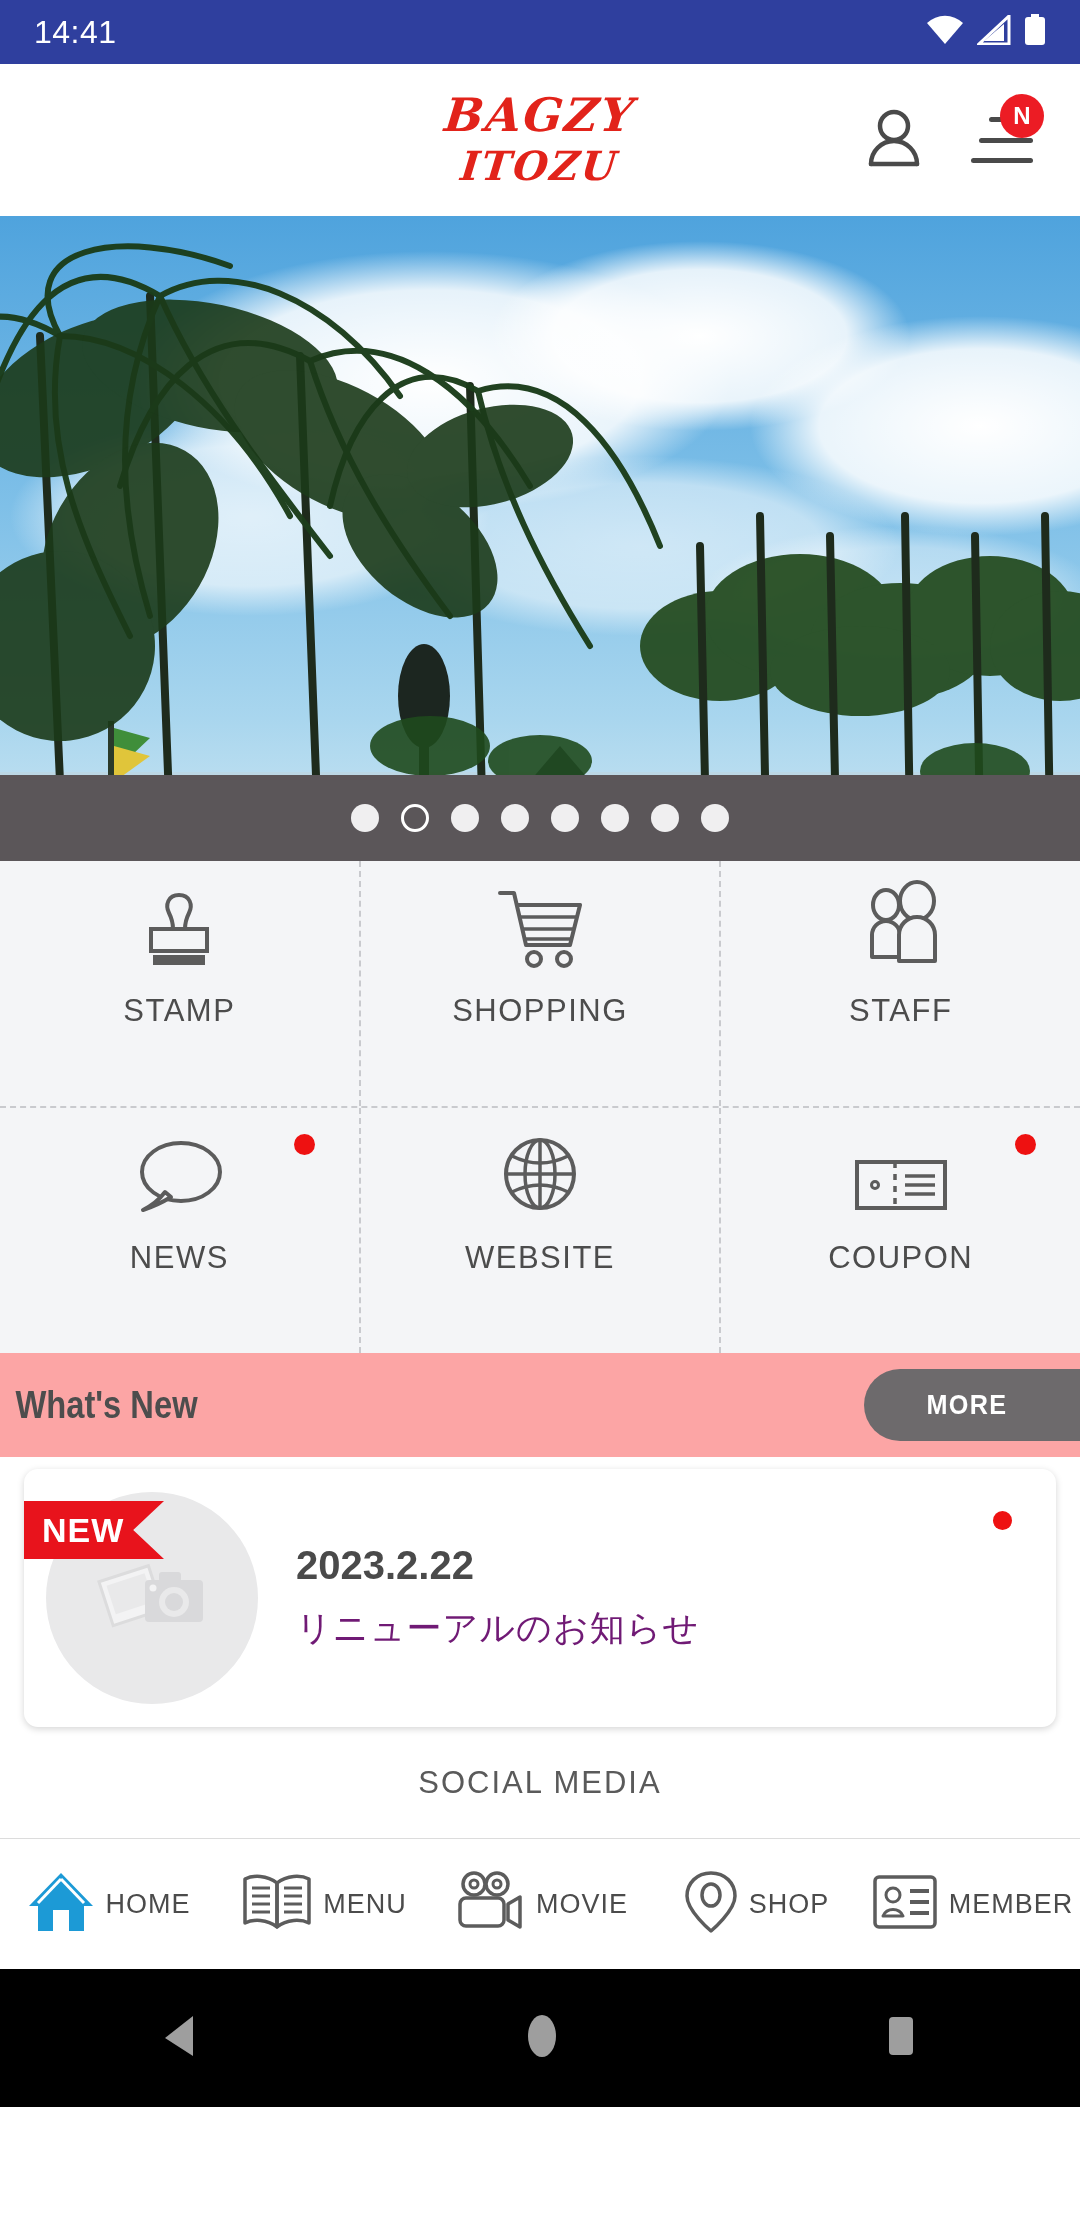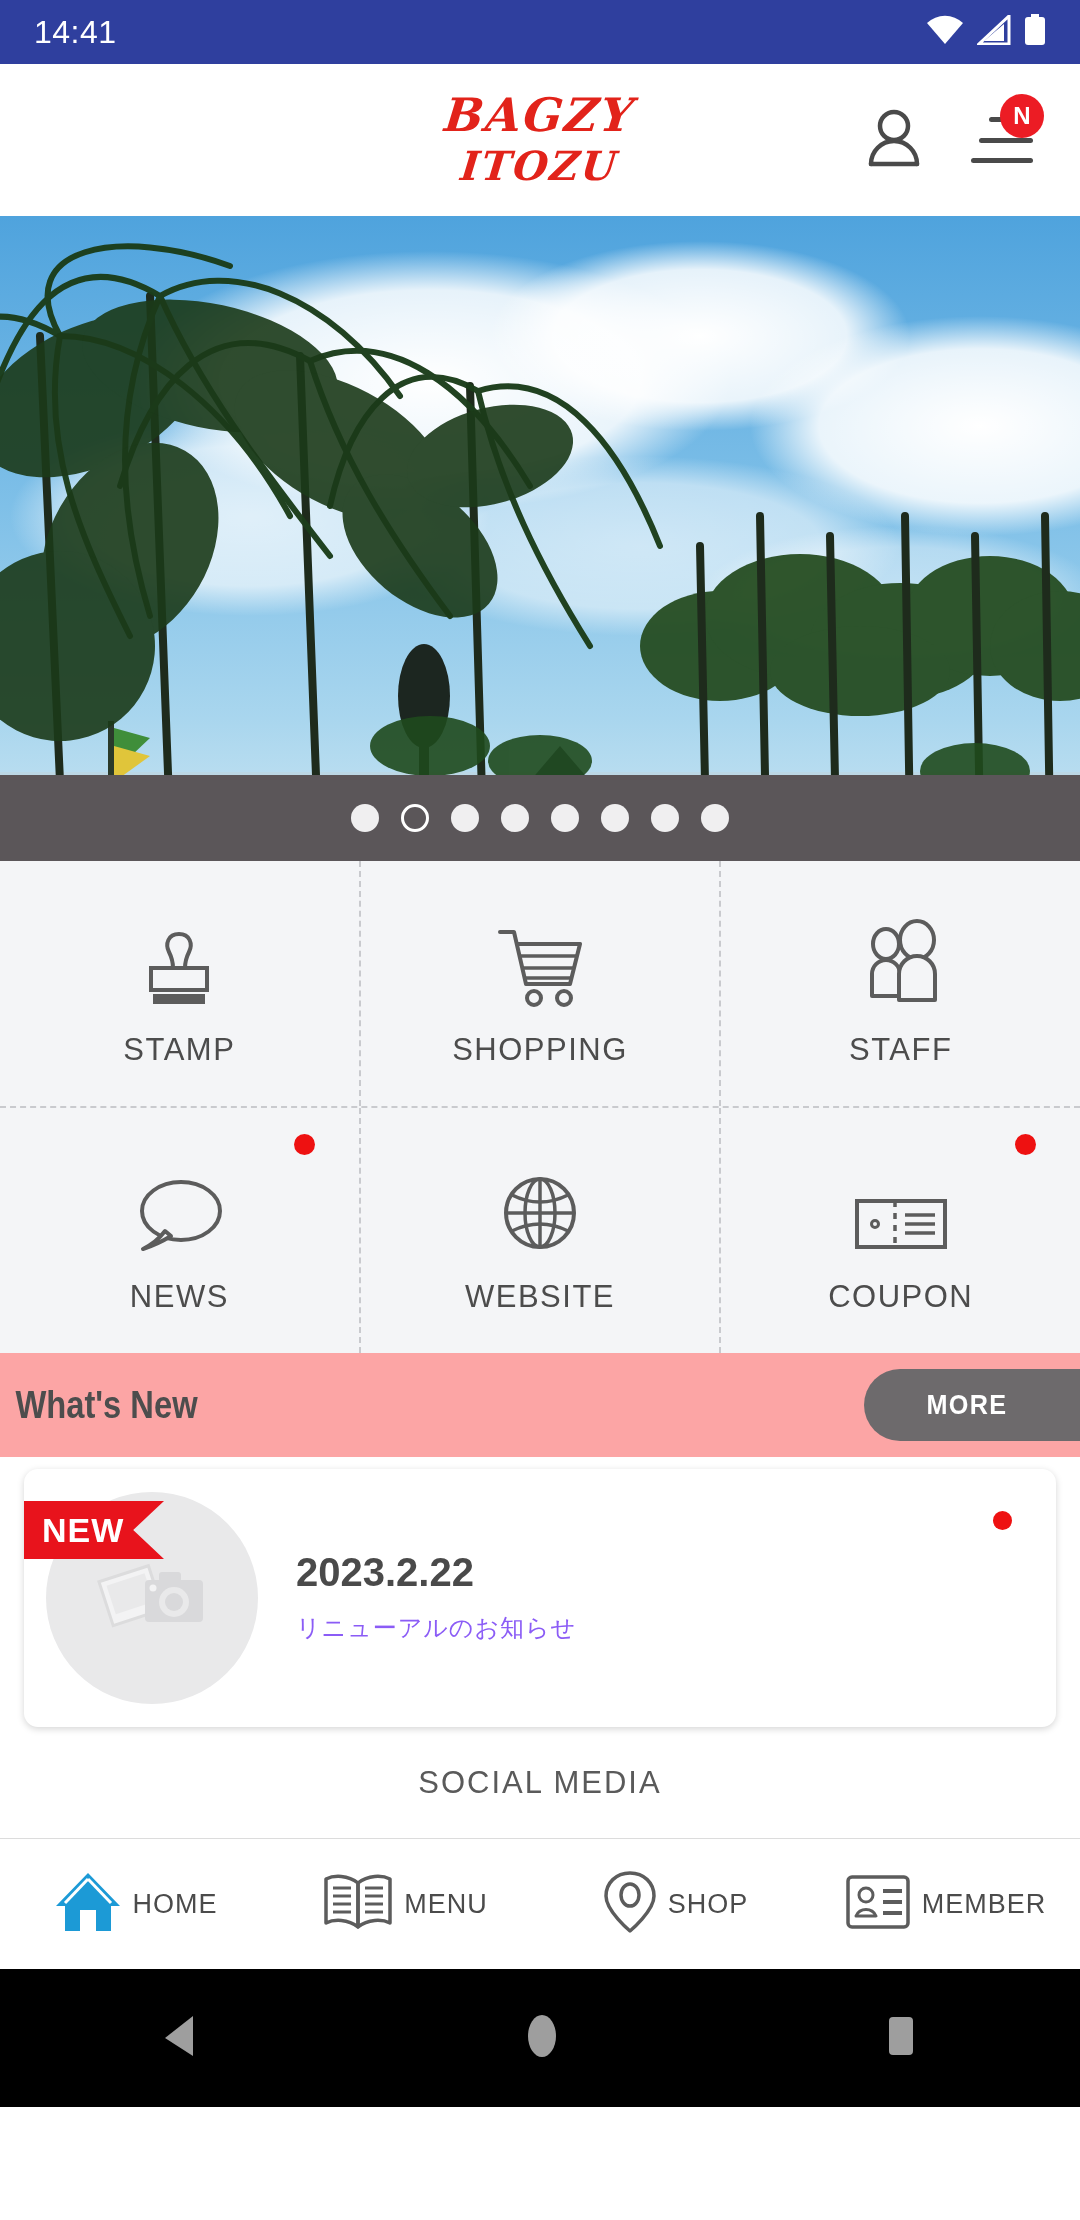--- a/index.html
+++ b/index.html
@@ -63,21 +63,21 @@
     display:flex; align-items:center; justify-content:center; gap:22px;
   }
   .dot { width:28px; height:28px; border-radius:50%; background:#f0eff0; }
   .dot.hollow { background:transparent; border:3px solid #ffffff; }
 
   
   .grid { background:#f4f5f7; }
   .grid-row { display:flex; }
   .cell {
     flex:1; height:245px; position:relative;
-    display:flex; flex-direction:column; align-items:center; justify-content:center;
+    display:flex; flex-direction:column; align-items:center; 
     background:#f4f5f7;
   }
   .cell.vdiv { border-right:2px dashed #c9cace; }
   .grid-row.rowdiv { border-bottom:2px dashed #c9cace; }
   .cell-icon { height:110px; display:flex; align-items:flex-end; justify-content:center; }
   .cell-label {
     margin-top:22px; font-size:31px; color:#4c4c4c; letter-spacing:1.5px;
     font-family:"Liberation Sans", sans-serif;
   }
   .reddot {
@@ -114,21 +114,21 @@
     width:212px; height:212px; border-radius:50%; background:#e9e9ea;
     margin-left:22px; flex:0 0 auto; position:relative;
     display:flex; align-items:center; justify-content:center;
   }
   .news-body { flex:1; padding-left:38px; padding-right:30px; }
   .news-date {
     font-size:40px; font-weight:700; color:#4a4a4a; letter-spacing:0px;
     line-height:1;
   }
   .news-text {
-    margin-top:20px; font-size:24px; color:#8b5cf6; letter-spacing:1px;
+    margin-top:20px; font-size:35px; color:#701a75; letter-spacing:1px;
     font-family:"DejaVu Sans", sans-serif; font-weight:400;
   }
   .news-dot {
     position:absolute; top:42px; right:44px; width:19px; height:19px;
     border-radius:50%; background:#ee1111;
   }
   .ribbon {
     position:absolute; top:32px; left:0; height:58px; width:140px;
     background:#e8131c; color:#fff; font-size:34px; font-weight:700;
     display:flex; align-items:center; padding-left:18px; letter-spacing:1px;
@@ -464,20 +464,33 @@
             <line x1="43" y1="17" x2="61" y2="17"></line>
               <line x1="43" y1="25" x2="61" y2="25"></line>
             <line x1="43" y1="33" x2="61" y2="33"></line>
               <line x1="43" y1="41" x2="61" y2="41"></line>
           </g>
         </svg>
       </span>
       <span class="nav-label">MENU</span>
     </div>
 
+    <div class="nav-item">
+      <span>
+        <svg width="74" height="62" viewBox="0 0 74 62">
+          <circle cx="22" cy="13" r="11" fill="none" stroke="#5c5c5c" stroke-width="3.5"></circle>
+          <circle cx="22" cy="13" r="4" fill="none" stroke="#5c5c5c" stroke-width="3"></circle>
+          <circle cx="45" cy="13" r="11" fill="none" stroke="#5c5c5c" stroke-width="3.5"></circle>
+          <circle cx="45" cy="13" r="4" fill="none" stroke="#5c5c5c" stroke-width="3"></circle>
+          <rect x="8" y="27" width="44" height="28" rx="6" fill="none" stroke="#5c5c5c" stroke-width="3.5"></rect>
+          <path d="M56 33 L68 26 L68 56 L56 49 Z" fill="none" stroke="#5c5c5c" stroke-width="3.5" stroke-linejoin="round"></path>
+        </svg>
+      </span>
+      <span class="nav-label">MOVIE</span>
+    </div>
 
     <div class="nav-item">
       <span>
         <svg width="56" height="66" viewBox="0 0 56 66">
           <path d="M28 4 C14 4, 4 14, 4 27 C4 42, 28 62, 28 62 C28 62, 52 42, 52 27 C52 14, 42 4, 28 4 Z" fill="none" stroke="#5c5c5c" stroke-width="3.5" stroke-linejoin="round"></path>
           <ellipse cx="28" cy="26" rx="9" ry="11" fill="none" stroke="#5c5c5c" stroke-width="3.5"></ellipse>
         </svg>
       </span>
       <span class="nav-label">SHOP</span>
     </div>

